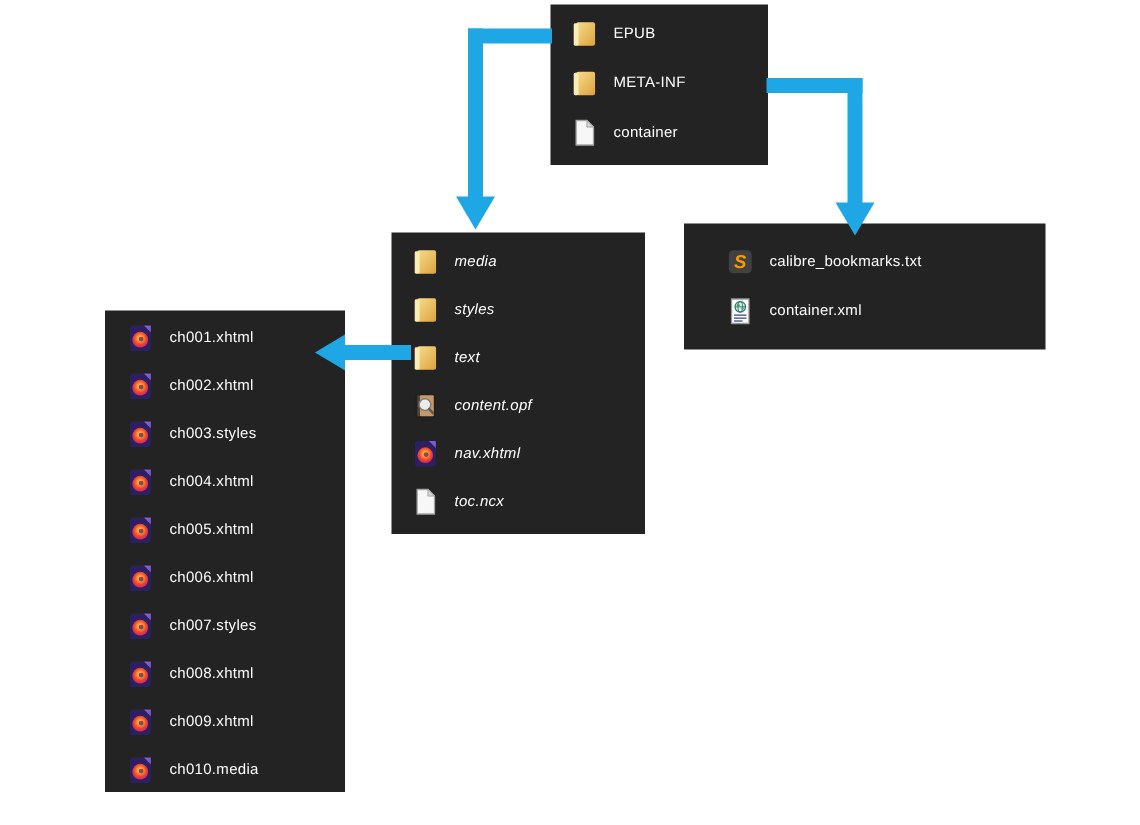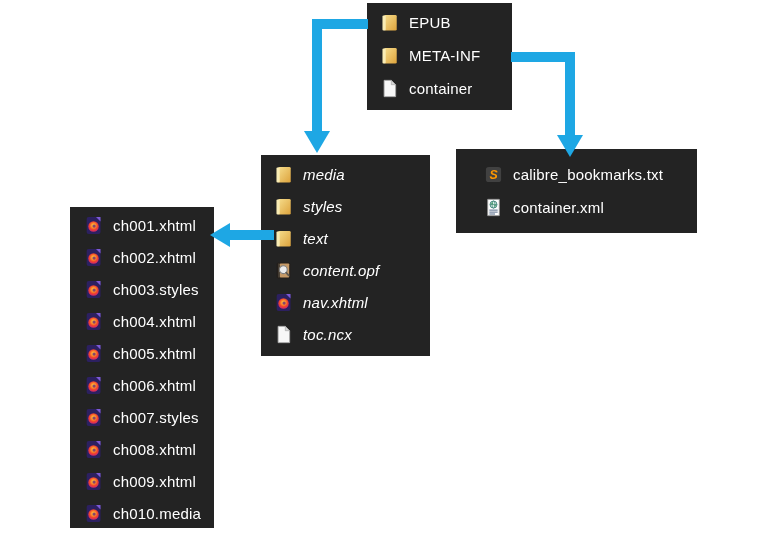--- a/index.html
+++ b/index.html
@@ -26,23 +26,23 @@
     padding-right:8px;
     white-space:nowrap;
   }
   .p-root  .row { height:33px; }
   .p-epub  .row { height:32px; }
   .p-meta  .row { height:33px; padding-left:28px; }
   .p-text  .row { height:32px; padding-left:14px; }
   .p-root { left:367px; top:3px;   width:145px; height:107px; padding-top:3px; }
   .p-epub { left:261px; top:155px; width:169px; height:201px; padding-top:3px;font-style:italic; }
   .p-meta { left:456px; top:149px; width:241px; height:84px;  padding-top:9px; }
-  .p-text { left:70px;  top:207px; width:144px; height:321px; padding-top:2px; }
+  .p-text { left:70px;  top:207px; width:160px; height:321px; padding-top:2px; }
   .icon { width:19px; height:19px; flex:none; }
-  .label { font-size:15px; letter-spacing:.2px; color:var(--text-color,#fff); }
+  .label { font-size:10px; letter-spacing:.2px; color:var(--text-color,#fff); }
 
   
   .arrow-seg { position:absolute; background:var(--arrow-color,#1ea7e4); }
   .arrow-head { position:absolute; width:0; height:0; }
   .head-down {
     border-left:13px solid transparent;
     border-right:13px solid transparent;
     border-top:22px solid var(--arrow-color,#1ea7e4);
   }
   .head-left {

